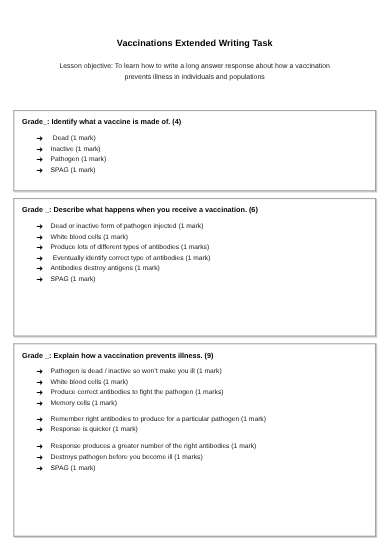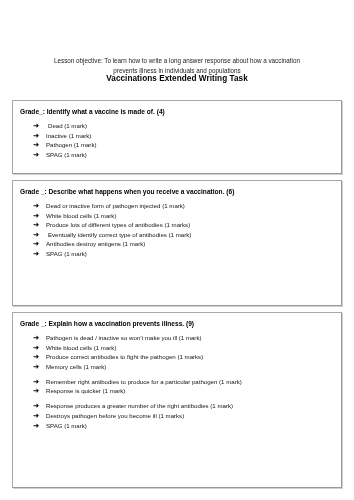--- a/index.html
+++ b/index.html
@@ -28,21 +28,20 @@
   .doc-title {
     position: absolute;
     left: 0;
     top: 34px;
     width: 354px;
     text-align: center;
     font-size: 8.2px;
     font-weight: bold;
     letter-spacing: 0.05px;
     line-height: 11px;
-    margin-top: 39px;
   }
   .objective {
     position: absolute;
     left: 37px;
     top: 56px;
     width: 280px;
     text-align: center;
     font-size: 6.3px;
     line-height: 9.6px;
     color: #1b1b1b;

